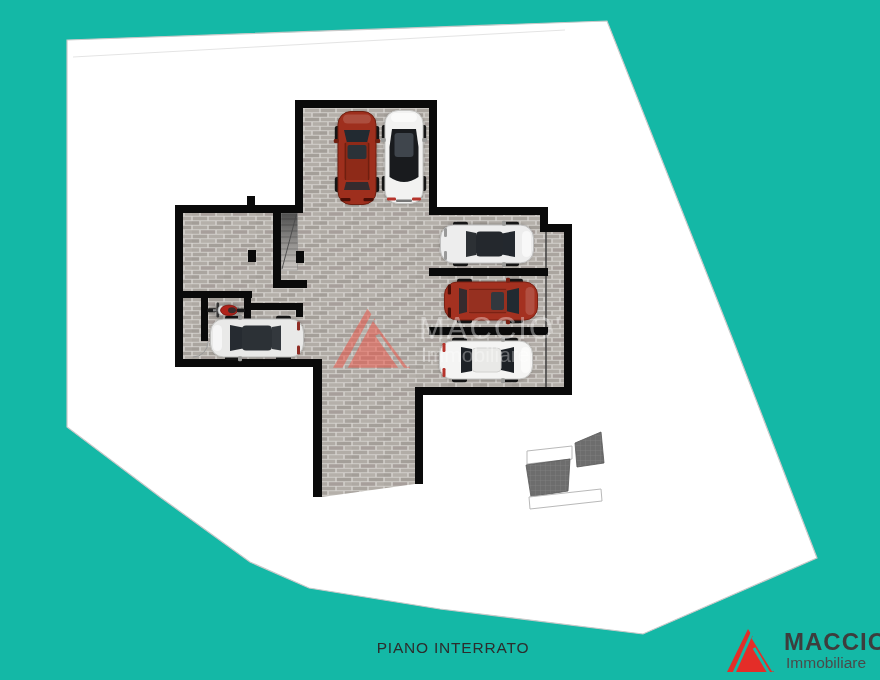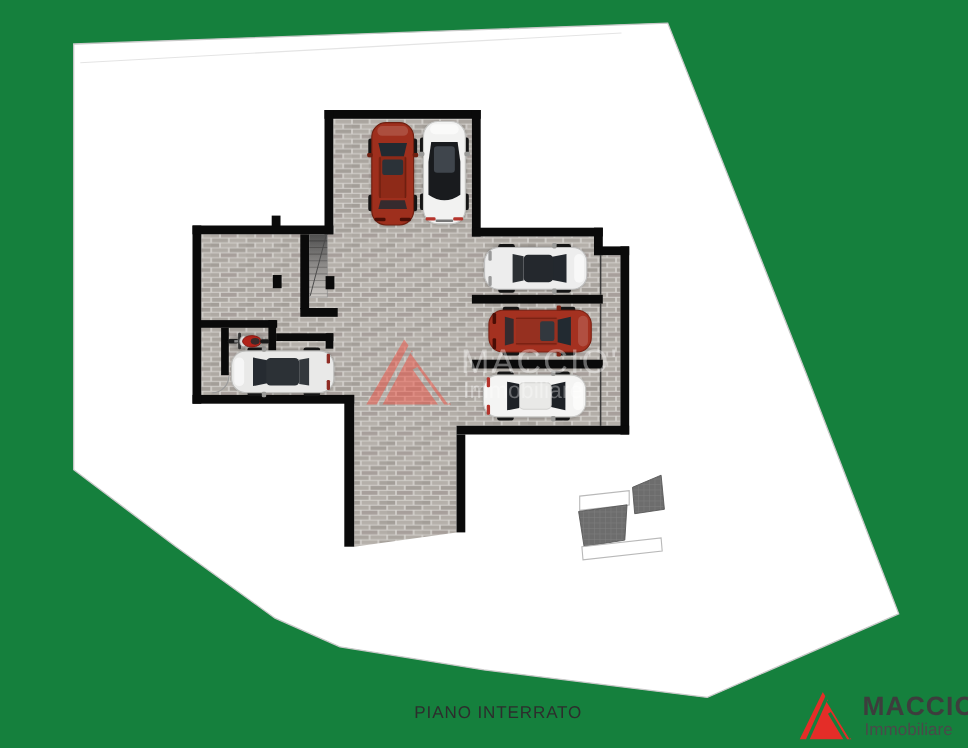--- a/index.html
+++ b/index.html
@@ -1,16 +1,16 @@
 <!DOCTYPE html>
 <html><head>
 <meta charset="utf-8">
 <style>
   html,body{margin:0;padding:0;background:#ffffff;}
-  .canvas-wrap{position:relative;width:880px;height:680px;background:#15803d;overflow:hidden;}
+  .canvas-wrap{position:relative;width:880px;height:680px;background:#14b8a6;overflow:hidden;}
   svg text{font-family:"Liberation Sans", sans-serif;}
   .agency-name{font-weight:bold;}
 </style>
 </head>
 <body>
 
 <div class="canvas-wrap">
 <svg width="880" height="680" viewBox="0 0 880 680">
   <defs>
     <pattern id="brick" width="32" height="18" patternUnits="userSpaceOnUse">

